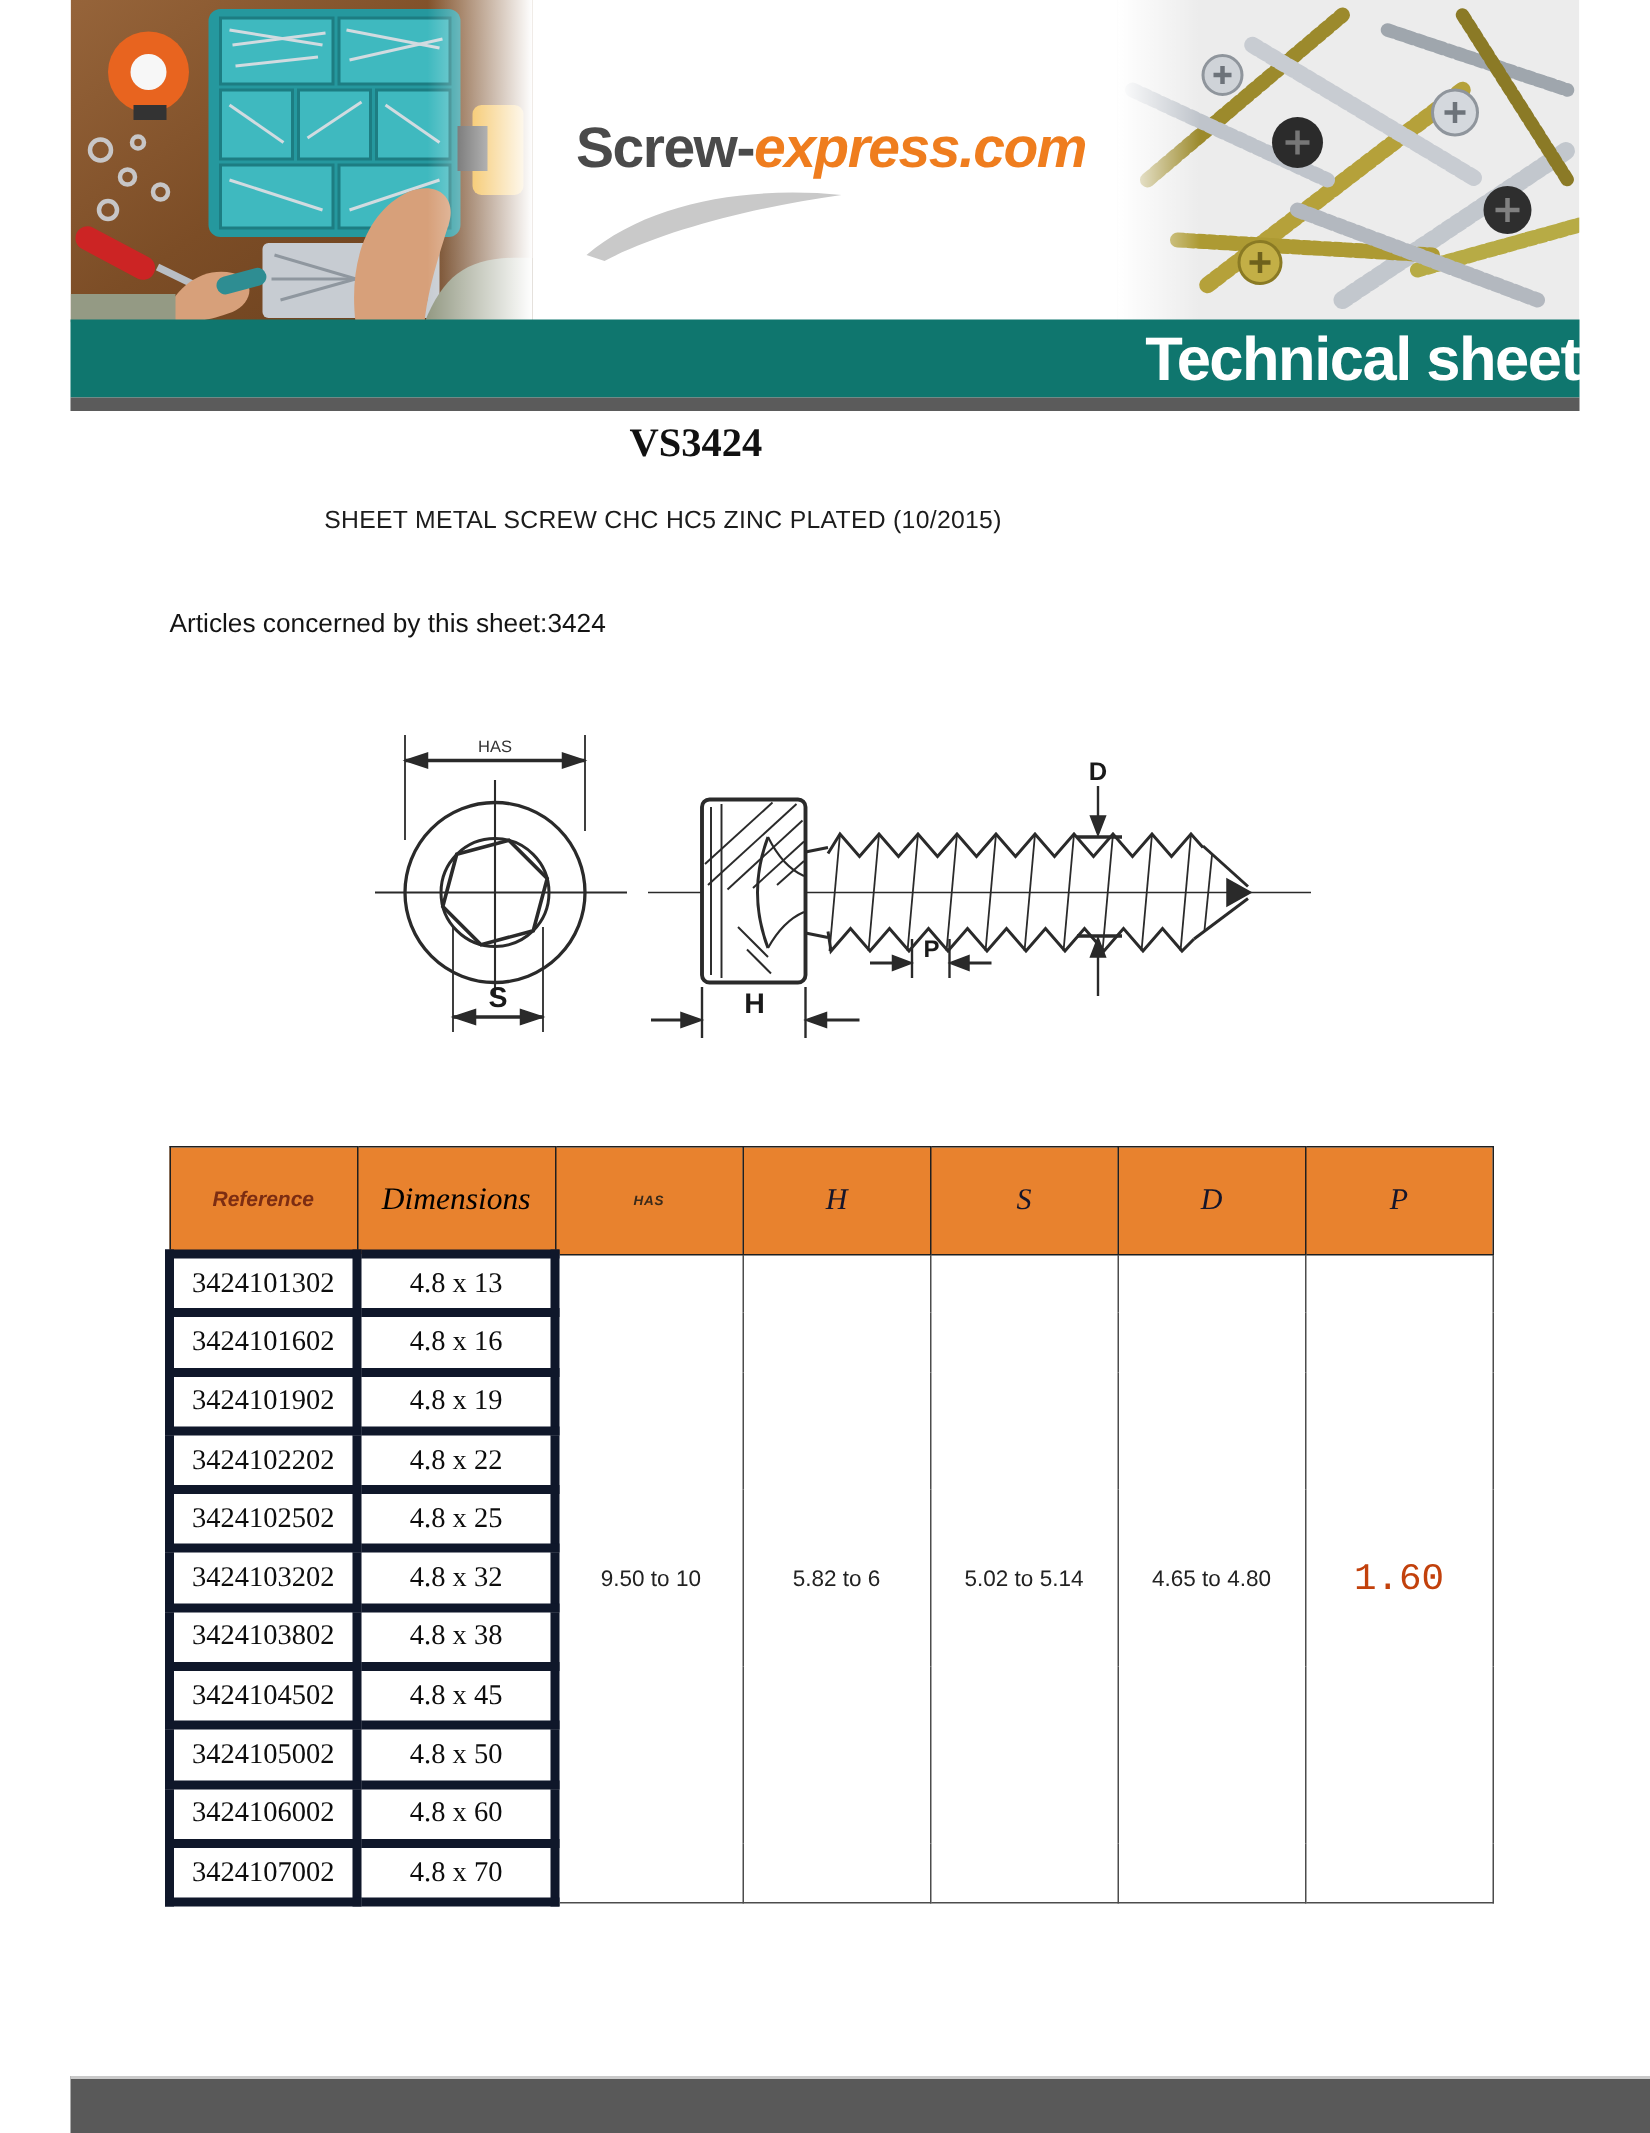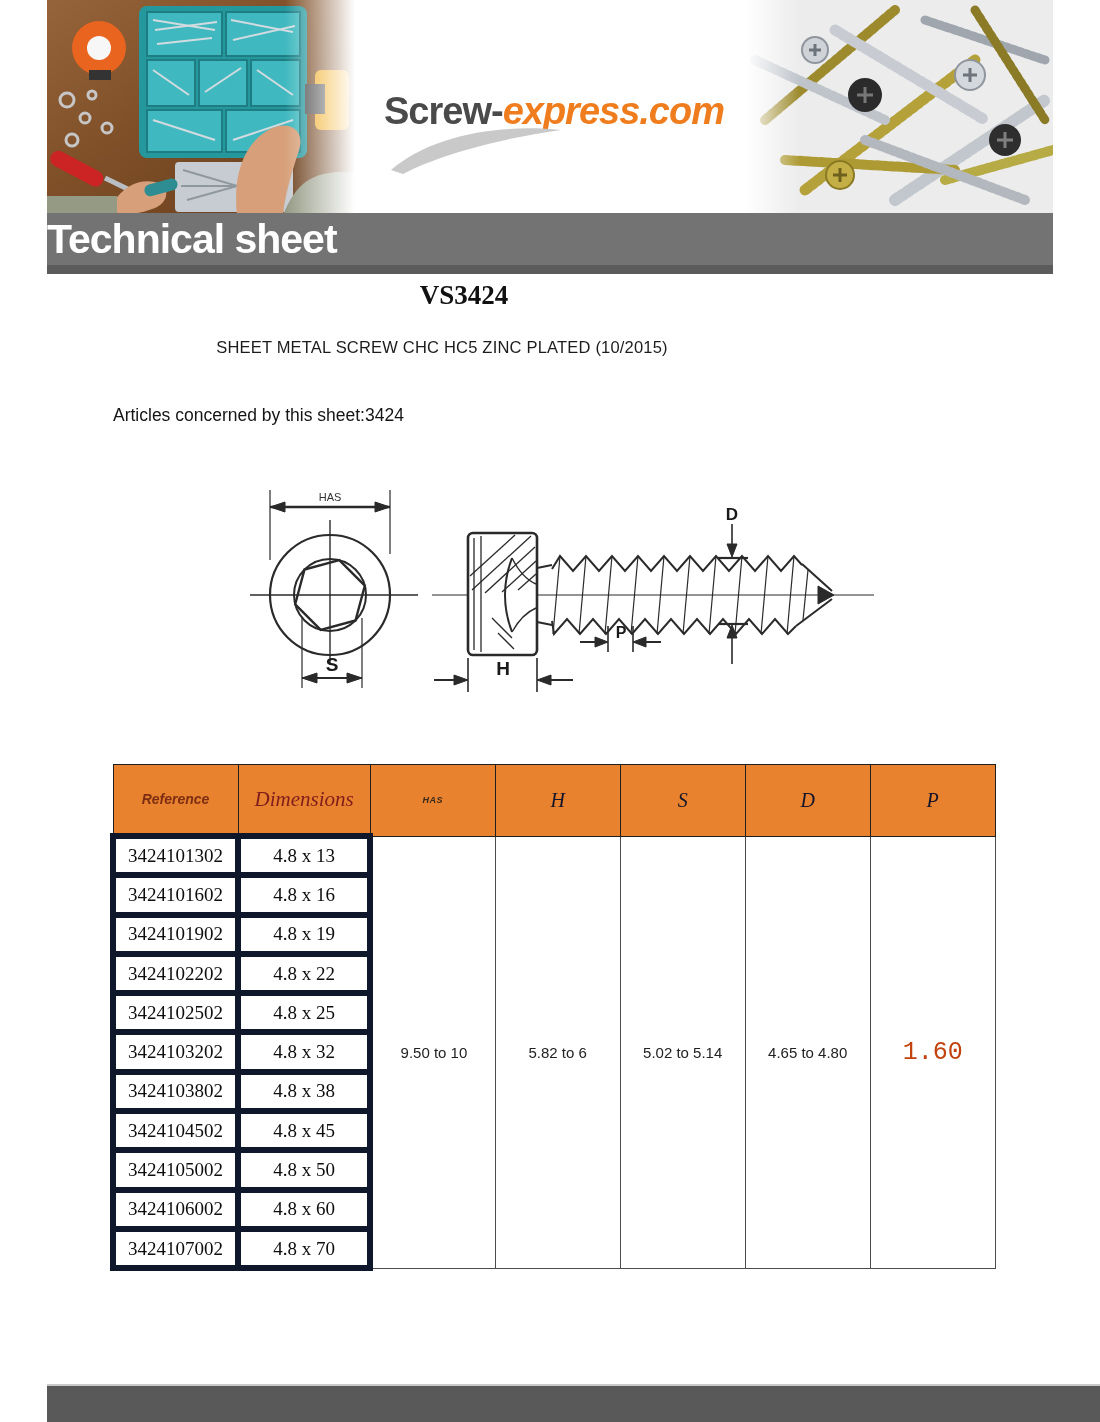--- a/index.html
+++ b/index.html
@@ -3,47 +3,47 @@
 <meta charset="utf-8">
 <style>
   html,body{margin:0;padding:0;background:#fff;}
   .page{position:relative;width:1100px;height:1422px;background:#ffffff;overflow:hidden;
         font-family:"Liberation Sans",sans-serif;}
 
   
   .photo{position:absolute;top:0;height:215px;overflow:hidden;}
   .photo-left{left:47px;width:308px;}
   .photo-right{left:745px;width:308px;}
-  .logo{position:absolute;top:90px;left:384px;width:360px;white-space:nowrap;
+  .logo{position:absolute;top:78px;left:384px;width:360px;white-space:nowrap;
         font-size:38px;font-weight:bold;letter-spacing:-1px;}
   .logo .p1{color:#4a4a4a;}
   .logo .p2{color:#ef7d1e;font-style:italic;}
   .swoosh{position:absolute;top:118px;left:383px;}
 
-  .banner{position:absolute;left:47px;top:213px;width:1006px;height:52px;background:#737373;
-          color:#ffffff;font-weight:800;font-size:41px;letter-spacing:-1px;text-align:left;line-height:52px;}
+  .banner{position:absolute;left:47px;top:213px;width:1006px;height:52px;background:#0f766e;
+          color:#ffffff;font-weight:800;font-size:41px;letter-spacing:-1px;text-align:right;line-height:52px;}
   .gray-strip{position:absolute;left:47px;top:265px;width:1006px;height:9px;background:#5b5b5b;}
 
   
   .doc-title{position:absolute;left:0;top:280px;width:928px;text-align:center;
              font-family:"Liberation Serif",serif;font-weight:bold;font-size:27px;color:#111;}
   .doc-subtitle{position:absolute;left:0;top:338px;width:884px;text-align:center;
                 font-size:16.5px;color:#1c1c1c;letter-spacing:.2px;}
   .articles{position:absolute;left:113px;top:405px;font-size:17.5px;color:#141414;}
 
   
   .drawing{position:absolute;left:240px;top:468px;}
   .drawing text{font-family:"Liberation Sans",sans-serif;}
 
   
   table.spec{position:absolute;left:110px;top:764px;border-collapse:collapse;table-layout:fixed;}
   table.spec col{width:125px;}
   table.spec th{height:36px;background:#e8822e;border:1px solid #1f1f1f;padding:16px;text-align:center;vertical-align:middle;font-style:italic;}
   th.h-ref{font-size:14px;color:#7c2d12;font-weight:bold;}
-  th.h-dim{font-family:"Liberation Serif",serif;font-size:21px;font-weight:normal;color:#7f1d1d;margin-top:12px;}
+  th.h-dim{font-family:"Liberation Serif",serif;font-size:21px;font-weight:normal;color:#000000;margin-top:12px;}
   th.h-has{font-size:9px;font-weight:bold;color:#3b2a1a;letter-spacing:.5px;}
   th.h-big{font-family:"Liberation Serif",serif;font-size:20px;font-weight:normal;color:#15152a;}
   td.c-ref,td.c-dim{height:33.3px;border:6px solid #0f172a;text-align:center;vertical-align:middle;
         font-family:"Liberation Serif",serif;font-size:19px;color:#0d0d0d;padding:0;}
   td.thick{border-top:2.5px solid #000;}
   td.c-merged{border:1px solid #4c4c4c;text-align:center;vertical-align:middle;padding:0;}
   td.m-sans{font-size:15px;color:#222;}
   td.m-serif{font-family:Liberation Mono, monospace;font-size:25px;color:#c2410c;}
 
   

